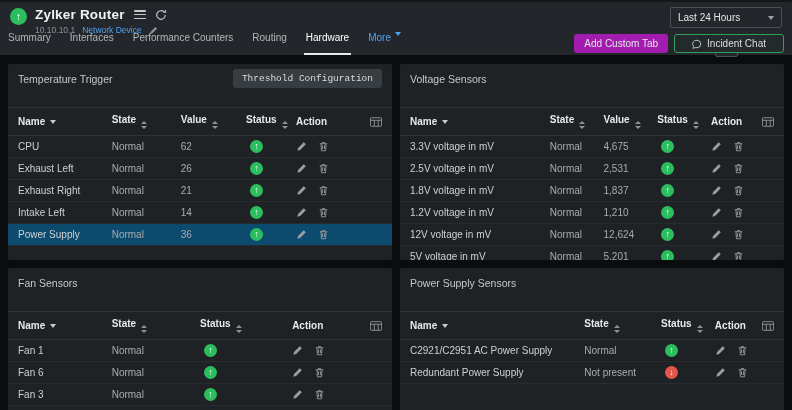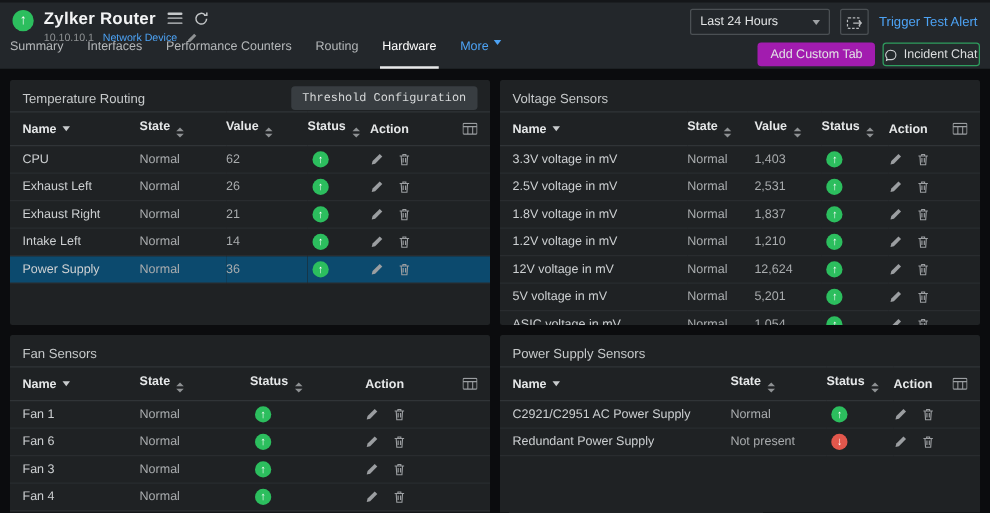--- a/index.html
+++ b/index.html
@@ -18,21 +18,21 @@
     width:17px; height:17px; border-radius:50%; background:#2cbe5e; color:#fff;
     font-size:11px; line-height:17px; text-align:center; font-weight:bold; margin-top:1px;
   }
   .title-line { display:flex; align-items:center; gap:9px; }
   .device-title { font-size:13.5px; font-weight:bold; color:#f2f3f4; letter-spacing:.2px; }
   .menu-icon { width:12px; height:9px; display:inline-flex; flex-direction:column; justify-content:space-between; cursor:pointer; }
   .menu-icon i { height:1.5px; background:#c6c9cb; display:block; border-radius:1px; }
   .icon-btn { display:inline-flex; align-items:center; cursor:pointer; background:none; border:none; }
   .subline { font-size:8.5px; color:#8f9294; margin-top:3px; display:flex; gap:7px; align-items:center; }
   .devtype { color:#4da3f5; cursor:pointer; }
-  .r1right { margin-left:auto; display:flex; align-items:center; gap:8px; }
+  .r1right { margin-left:auto; display:flex; align-items:center; gap:8px;flex-direction:column; }
   .select {
     width:112px; height:21px; border:1px solid #4b5054; border-radius:2px;
     display:flex; align-items:center; justify-content:space-between;
     padding:0 7px; font-size:10px; color:#e3e5e6; background:#23272b; cursor:pointer;
   }
   .caret { width:0; height:0; border-left:3.5px solid transparent; border-right:3.5px solid transparent; border-top:4px solid #9ea1a4; display:inline-block; }
   .popout {
     width:23px; height:21px; border:1px solid #4b5054; border-radius:2px; background:#23272b;
     display:flex; align-items:center; justify-content:center; cursor:pointer;
   }
@@ -43,34 +43,34 @@
   .tab.active { color:#fff; }
   .tab.active::after { content:""; position:absolute; left:-2px; right:-2px; bottom:0; height:2px; background:#e8e9ea; }
   .tab.more { color:#4da3f5; }
   .tab.more .caret { border-top-color:#4da3f5; }
   .r2right { margin-left:auto; display:flex; align-items:center; gap:6px; }
   .btn-gray {
     background:#a21caf; color:#e3e5e6; font-size:10px; padding:4px 10px;
     border:none; border-radius:3px; cursor:pointer; font-family:inherit;
   }
   .btn-chat {
-    background:#242a2c; color:#dcdedf; font-size:10px; padding:3px 1px;
+    background:#242a2c; color:#dcdedf; font-size:10px; padding:3px 17px;
     border:1px solid #2f9e5f; border-radius:3px; cursor:pointer; font-family:inherit;
     display:flex; align-items:flex-end; gap:5px;
   }
   
   .content { padding:9px 8px 0 8px; display:grid; grid-template-columns:1fr 1fr; grid-template-rows:196px 196px; gap:8px 8px; }
   .panel { background:#1f2224; border-radius:2px; overflow:hidden; }
   .panel-head { height:25px; display:flex; align-items:center; justify-content:space-between; padding:4px 10px 0 10px; }
   .panel-title { font-size:10.5px; color:#c6c9ca; }
   .btn-threshold {
     background:#383d41; color:#d8dadb; font-size:9.5px; padding:4px 9px;
     border:none; border-radius:3px; cursor:pointer; font-family:Liberation Mono, monospace;
   }
-  table.tbl { width:100%; border-collapse:collapse; table-layout:fixed; }
+  table.tbl { width:100%; border-collapse:collapse; table-layout:fixed;margin-top:18px; }
   .tbl th {
     text-align:left; font-weight:bold; color:#e6e8e9; font-size:10px;
     padding:6px 0; border-top:1px solid #303437; border-bottom:1px solid #303437;
     cursor:pointer; position:relative; white-space:nowrap;
   }
   .tbl th:first-child, .tbl td:first-child { padding-left:10px; }
   .tbl td {
     font-size:10px; color:#a9acae; padding:4px 0; height:18px;
     border-bottom:1px solid #292c2f; white-space:nowrap; overflow:hidden;
   }
@@ -168,21 +168,21 @@
         </span>
         <span>Incident Chat</span>
       </button>
     </div>
   </div>
 </div>
 
 <div class="content">
   <section class="panel">
       <div class="panel-head">
-        <span class="panel-title">Temperature Routing</span>
+        <span class="panel-title">Temperature Trigger</span>
         <button class="btn-threshold">Threshold Configuration</button>
       </div>
       <table class="tbl">
         <colgroup>
           <col style="width: 27%;">
           <col style="width: 18%;">
           <col style="width: 17%;">
           <col style="width: 13%;">
           <col style="width: 25%;">
         </colgroup>
@@ -320,21 +320,21 @@
                   <rect x="0.5" y="0.5" width="13" height="10" rx="1"></rect>
                   <path d="M0.5 3.5h13M5 3.5v7M9.5 3.5v7"></path>
                 </svg>
               </span></th>
           </tr>
         </thead>
         <tbody>
           <tr>
             <td class="name-cell">3.3V voltage in mV</td>
             <td class="state-cell">Normal</td>
-            <td class="value-cell">1,403</td>
+            <td class="value-cell">4,675</td>
             <td class="status-cell"><span class="status" style="background: rgb(44, 190, 94);">↑</span></td>
             <td class="action-cell"><button class="act-btn">
                 <svg width="11" height="11" viewBox="0 0 16 16">
                   <path d="M11.3 1.7l3 3L6 13l-4 1 1-4z" fill="#9b9ea1"></path>
                 </svg>
               </button><button class="act-btn">
                 <svg width="11" height="11" viewBox="0 0 16 16" fill="none" stroke="#9b9ea1" stroke-width="1.3">
                   <path d="M2.5 4h11M6.3 4V2.3h3.4V4M4.3 4l.7 10.2h6l.7-10.2M6.6 6.4v5.3M9.4 6.4v5.3"></path>
                 </svg>
               </button></td>

